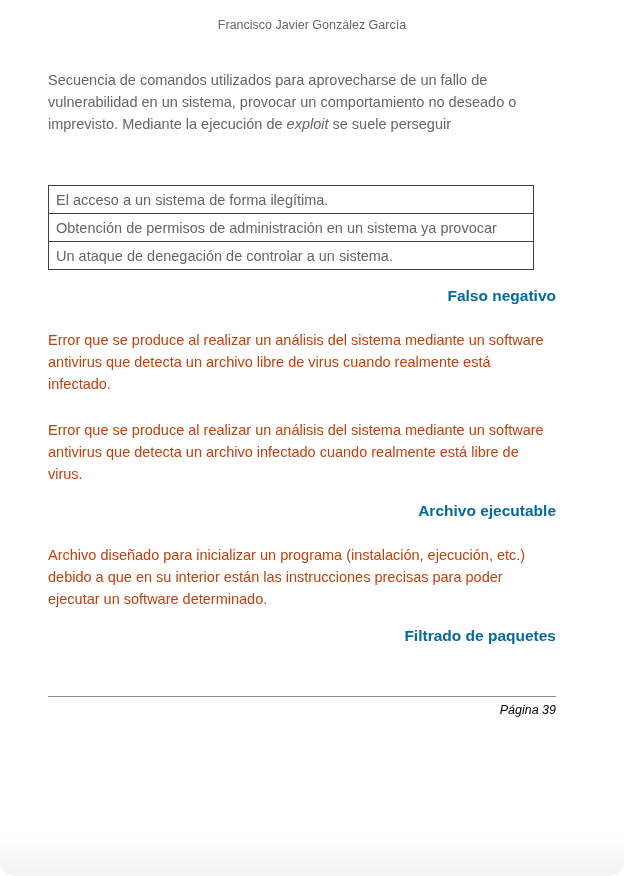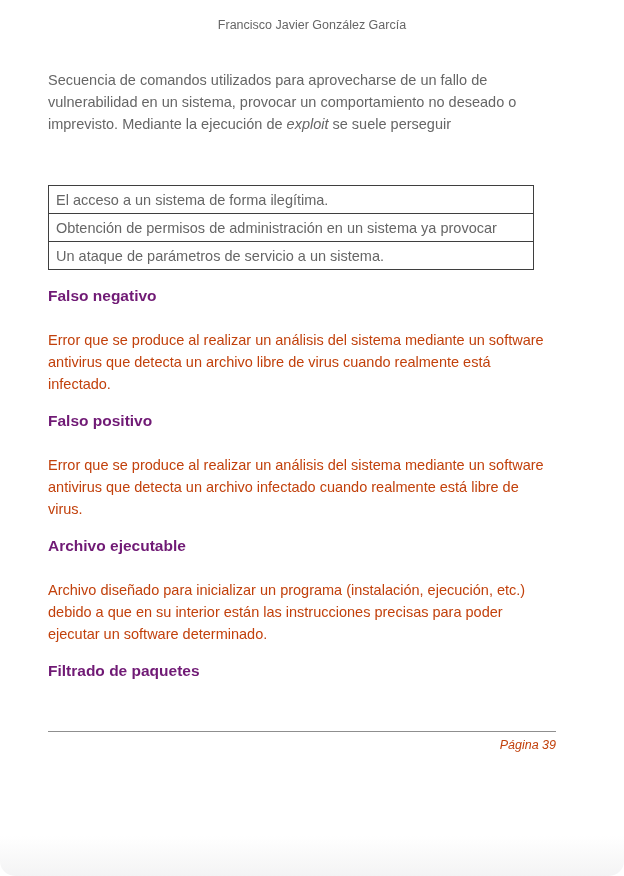--- a/index.html
+++ b/index.html
@@ -56,40 +56,41 @@
     font-size: 14.5px;
     color: #666666;
     vertical-align: middle;
     white-space: nowrap;
   }
   .section h2 {
     margin: 16px 0 0 0;
     font-size: 15.5px;
     line-height: 19px;
     font-weight: bold;
-    color: #701a75;
+    color: #0369a1;
+    text-align: right;
   }
   .section p {
     margin: 24px 0 0 0;
     font-size: 14.5px;
     line-height: 22px;
     color: #c2410c;
   }
   .footer-rule {
     margin: 51px 0 0 0;
     border: none;
     border-top: 1px solid #8f8f8f;
     height: 0;
   }
   .footer-text {
     margin-top: 6px;
     text-align: right;
     font-style: italic;
     font-size: 12.5px;
-    color: #c2410c;
+    color: #000000;
   }
 </style>
 </head>
 <body>
 
 <div class="page">
 
   <div class="doc-header">Francisco Javier González García</div>
 
   <div class="content">
@@ -98,32 +99,31 @@
 
     <table class="glossary-table">
       <tbody>
         <tr>
           <td>El acceso a un sistema de forma ilegítima.</td>
         </tr>
         <tr>
           <td>Obtención de permisos de administración en un sistema ya provocar</td>
         </tr>
         <tr>
-          <td>Un ataque de parámetros de servicio a un sistema.</td>
+          <td>Un ataque de denegación de controlar a un sistema.</td>
         </tr>
       </tbody>
     </table>
 
     <div class="section">
       <h2>Falso negativo</h2>
       <p>Error que se produce al realizar un análisis del sistema mediante un software antivirus que detecta un archivo libre de virus cuando realmente está infectado.</p>
     </div>
 
     <div class="section">
-      <h2>Falso positivo</h2>
       <p>Error que se produce al realizar un análisis del sistema mediante un software antivirus que detecta un archivo infectado cuando realmente está libre de virus.</p>
     </div>
 
     <div class="section">
       <h2>Archivo ejecutable</h2>
       <p>Archivo diseñado para inicializar un programa (instalación, ejecución, etc.) debido a que en su interior están las instrucciones precisas para poder ejecutar un software determinado.</p>
     </div>
 
     <div class="section">
       <h2>Filtrado de paquetes</h2>

